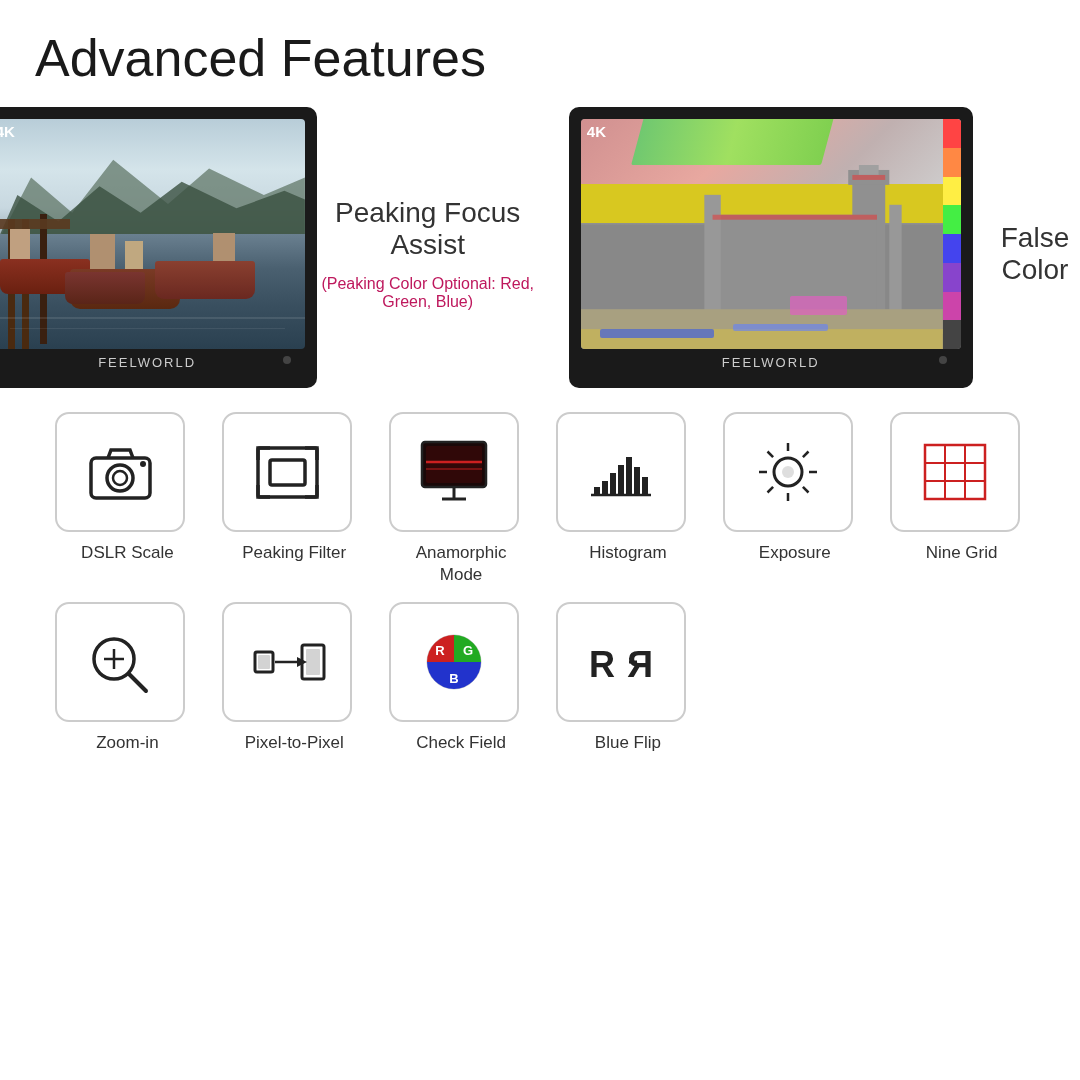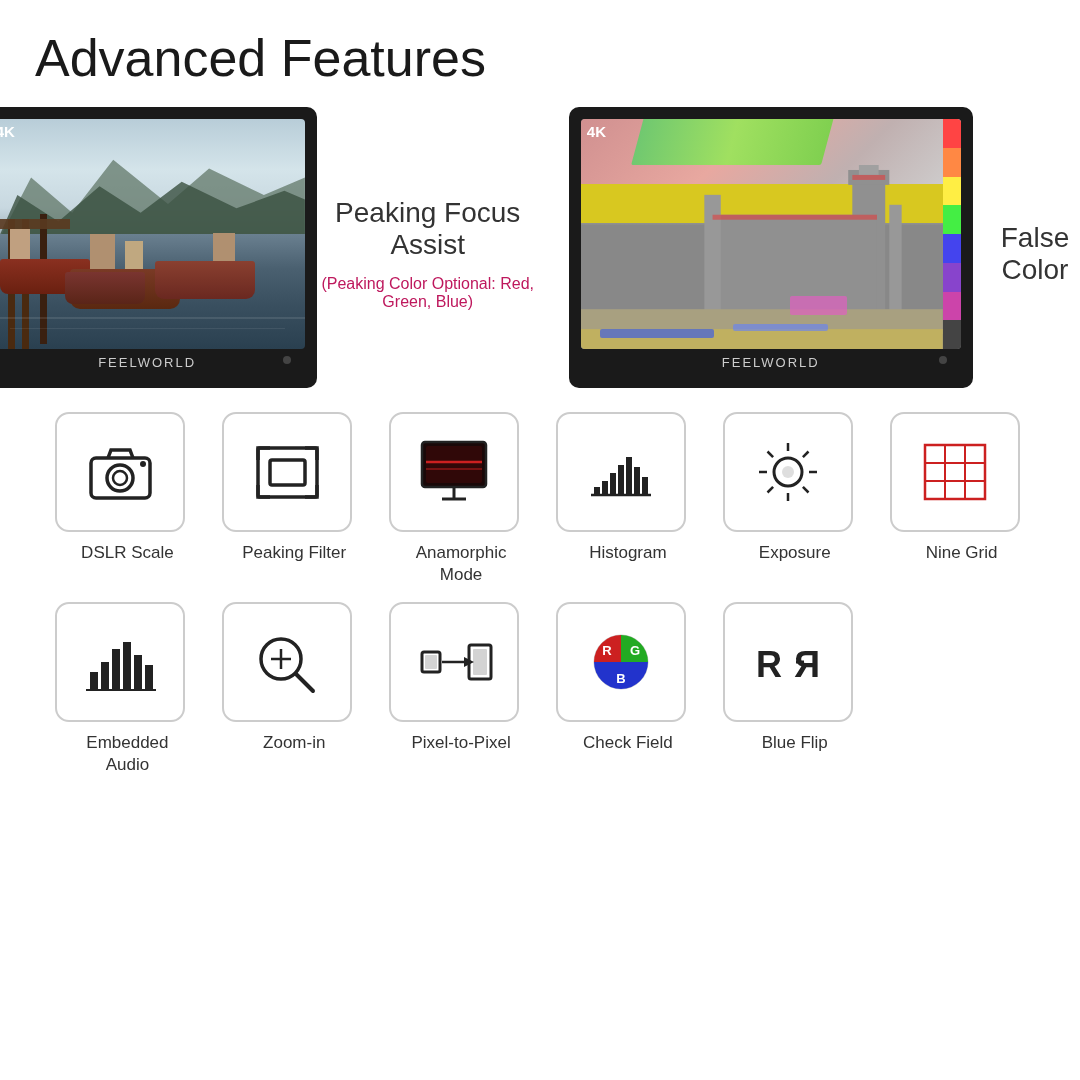--- a/index.html
+++ b/index.html
@@ -398,36 +398,20 @@
           <line x1="30" y1="8" x2="30" y2="62" stroke="#cc2020" stroke-width="2"></line>
           <line x1="50" y1="8" x2="50" y2="62" stroke="#cc2020" stroke-width="2"></line>
 
           <line x1="10" y1="26" x2="70" y2="26" stroke="#cc2020" stroke-width="2"></line>
           <line x1="10" y1="44" x2="70" y2="44" stroke="#cc2020" stroke-width="2"></line>
         </svg>
       </div>
       <div class="feature-label">Nine Grid</div>
     </div>
 
-    <div class="feature-item">
-      <div class="feature-icon-box">
-        <svg width="80" height="70" viewBox="0 0 80 70">
-
-          <rect x="10" y="45" width="8" height="18" fill="#222"></rect>
-          <rect x="21" y="35" width="8" height="28" fill="#222"></rect>
-          <rect x="32" y="22" width="8" height="41" fill="#222"></rect>
-          <rect x="43" y="15" width="8" height="48" fill="#222"></rect>
-          <rect x="54" y="28" width="8" height="35" fill="#222"></rect>
-          <rect x="65" y="38" width="8" height="25" fill="#222"></rect>
-
-          <line x1="6" y1="63" x2="76" y2="63" stroke="#222" stroke-width="2"></line>
-        </svg>
-      </div>
-      <div class="feature-label">Embedded<br>Audio</div>
-    </div>
 
     <div class="feature-item">
       <div class="feature-icon-box">
         <svg width="80" height="70" viewBox="0 0 80 70">
 
           <circle cx="34" cy="32" r="20" fill="none" stroke="#222" stroke-width="3.5"></circle>
 
           <line x1="49" y1="47" x2="66" y2="64" stroke="#222" stroke-width="4" stroke-linecap="round"></line>
 
           <line x1="34" y1="22" x2="34" y2="42" stroke="#222" stroke-width="2.5"></line>

